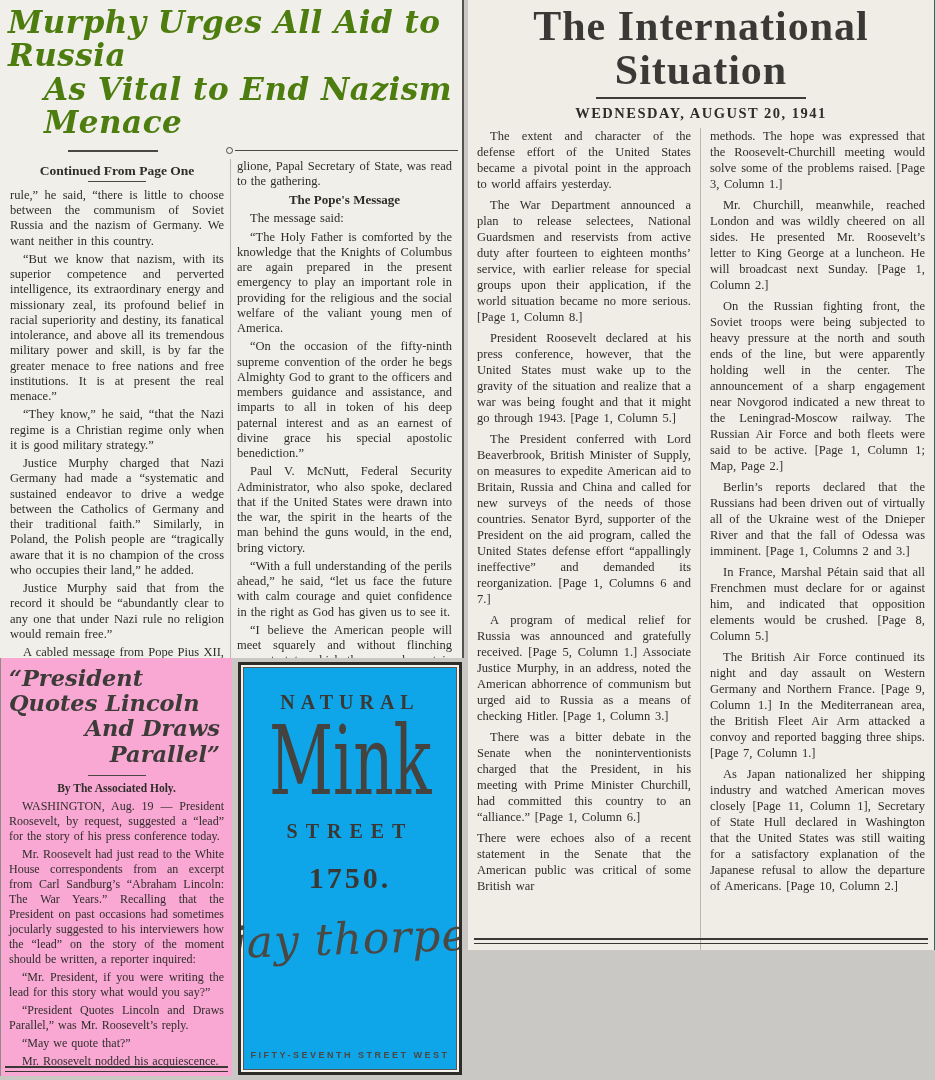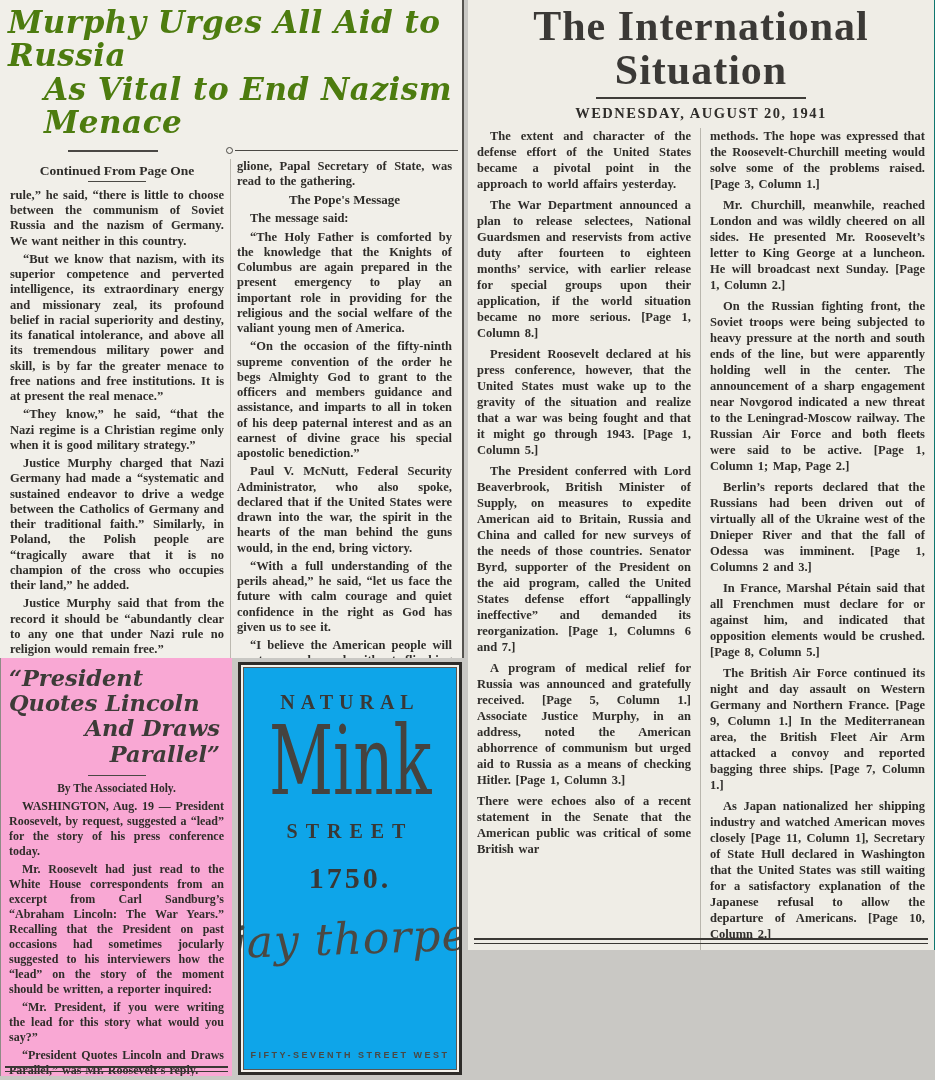--- a/index.html
+++ b/index.html
@@ -17,21 +17,21 @@
   .head-rules{display:flex;align-items:center;margin:7px 0 4px 0;height:8px;}
   .rule-short{width:90px;border-top:2px solid #4a4844;margin-left:64px;}
   .ornament{width:5px;height:5px;border:1px solid #4a4844;border-radius:50%;margin:0 2px 0 68px;}
   .rule-long{flex:1;border-top:1px solid #4a4844;}
   .cols{display:flex;}
   .col{width:50%;padding:0 6px;box-sizing:border-box;}
   .col.first{border-right:1px solid #bcb9b0;}
   .continued{text-align:center;font-weight:bold;font-size:13.5px;margin:4px 0 2px 0;}
   .mini-rule{width:58px;border-top:1px solid #4a4844;margin:0 auto 6px auto;}
   .bp{font-size:12.5px;line-height:1.22;margin:0 0 3px 0;text-align:justify;
-      text-indent:13px;word-spacing:1px;font-weight:bold;}
+      text-indent:13px;word-spacing:1px;}
   .bp.noindent{text-indent:0;}
   .subhead{text-align:center;font-weight:bold;font-size:13px;margin:3px 0;}
 
   
   .intl{left:468px;top:0;width:467px;height:950px;background:#efede6;
         border-right:1px solid #0f766e;padding-top:4px;box-sizing:border-box;}
   .intl-headline{font-size:42px;font-weight:bold;letter-spacing:1px;text-align:center;
         color:#3b3936;line-height:1.05;}
   .intl-rule{width:210px;border-top:2px solid #3f3d39;margin:5px auto 6px auto;}
   .intl-date{text-align:center;font-weight:bold;font-size:14.5px;letter-spacing:1.5px;margin-bottom:6px;}
@@ -112,20 +112,21 @@
     <div class="intl-headline">The International Situation</div>
     <div class="intl-rule"></div>
     <div class="intl-date">WEDNESDAY, AUGUST 20, 1941</div>
     <div class="cols">
       <div class="col first">
         <p class="bp">The extent and character of the defense effort of the United States became a pivotal point in the approach to world affairs yesterday.</p>
         <p class="bp">The War Department announced a plan to release selectees, National Guardsmen and reservists from active duty after fourteen to eighteen months’ service, with earlier release for special groups upon their application, if the world situation became no more serious. [Page 1, Column 8.]</p>
         <p class="bp">President Roosevelt declared at his press conference, however, that the United States must wake up to the gravity of the situation and realize that a war was being fought and that it might go through 1943. [Page 1, Column 5.]</p>
         <p class="bp">The President conferred with Lord Beaverbrook, British Minister of Supply, on measures to expedite American aid to Britain, Russia and China and called for new surveys of the needs of those countries. Senator Byrd, supporter of the President on the aid program, called the United States defense effort “appallingly ineffective” and demanded its reorganization. [Page 1, Columns 6 and 7.]</p>
         <p class="bp">A program of medical relief for Russia was announced and gratefully received. [Page 5, Column 1.] Associate Justice Murphy, in an address, noted the American abhorrence of communism but urged aid to Russia as a means of checking Hitler. [Page 1, Column 3.]</p>
+        <p class="bp">There was a bitter debate in the Senate when the noninterventionists charged that the President, in his meeting with Prime Minister Churchill, had committed this country to an “alliance.” [Page 1, Column 6.]</p>
         <p class="bp noindent">There were echoes also of a recent statement in the Senate that the American public was critical of some British war</p>
       </div>
       <div class="col">
         <p class="bp noindent">methods. The hope was expressed that the Roosevelt-Churchill meeting would solve some of the problems raised. [Page 3, Column 1.]</p>
         <p class="bp">Mr. Churchill, meanwhile, reached London and was wildly cheered on all sides. He presented Mr. Roosevelt’s letter to King George at a luncheon. He will broadcast next Sunday. [Page 1, Column 2.]</p>
         <p class="bp">On the Russian fighting front, the Soviet troops were being subjected to heavy pressure at the north and south ends of the line, but were apparently holding well in the center. The announcement of a sharp engagement near Novgorod indicated a new threat to the Leningrad-Moscow railway. The Russian Air Force and both fleets were said to be active. [Page 1, Column 1; Map, Page 2.]</p>
         <p class="bp">Berlin’s reports declared that the Russians had been driven out of virtually all of the Ukraine west of the Dnieper River and that the fall of Odessa was imminent. [Page 1, Columns 2 and 3.]</p>
         <p class="bp">In France, Marshal Pétain said that all Frenchmen must declare for or against him, and indicated that opposition elements would be crushed. [Page 8, Column 5.]</p>
         <p class="bp">The British Air Force continued its night and day assault on Western Germany and Northern France. [Page 9, Column 1.] In the Mediterranean area, the British Fleet Air Arm attacked a convoy and reported bagging three ships. [Page 7, Column 1.]</p>
         <p class="bp">As Japan nationalized her shipping industry and watched American moves closely [Page 11, Column 1], Secretary of State Hull declared in Washington that the United States was still waiting for a satisfactory explanation of the Japanese refusal to allow the departure of Americans. [Page 10, Column 2.]</p>

